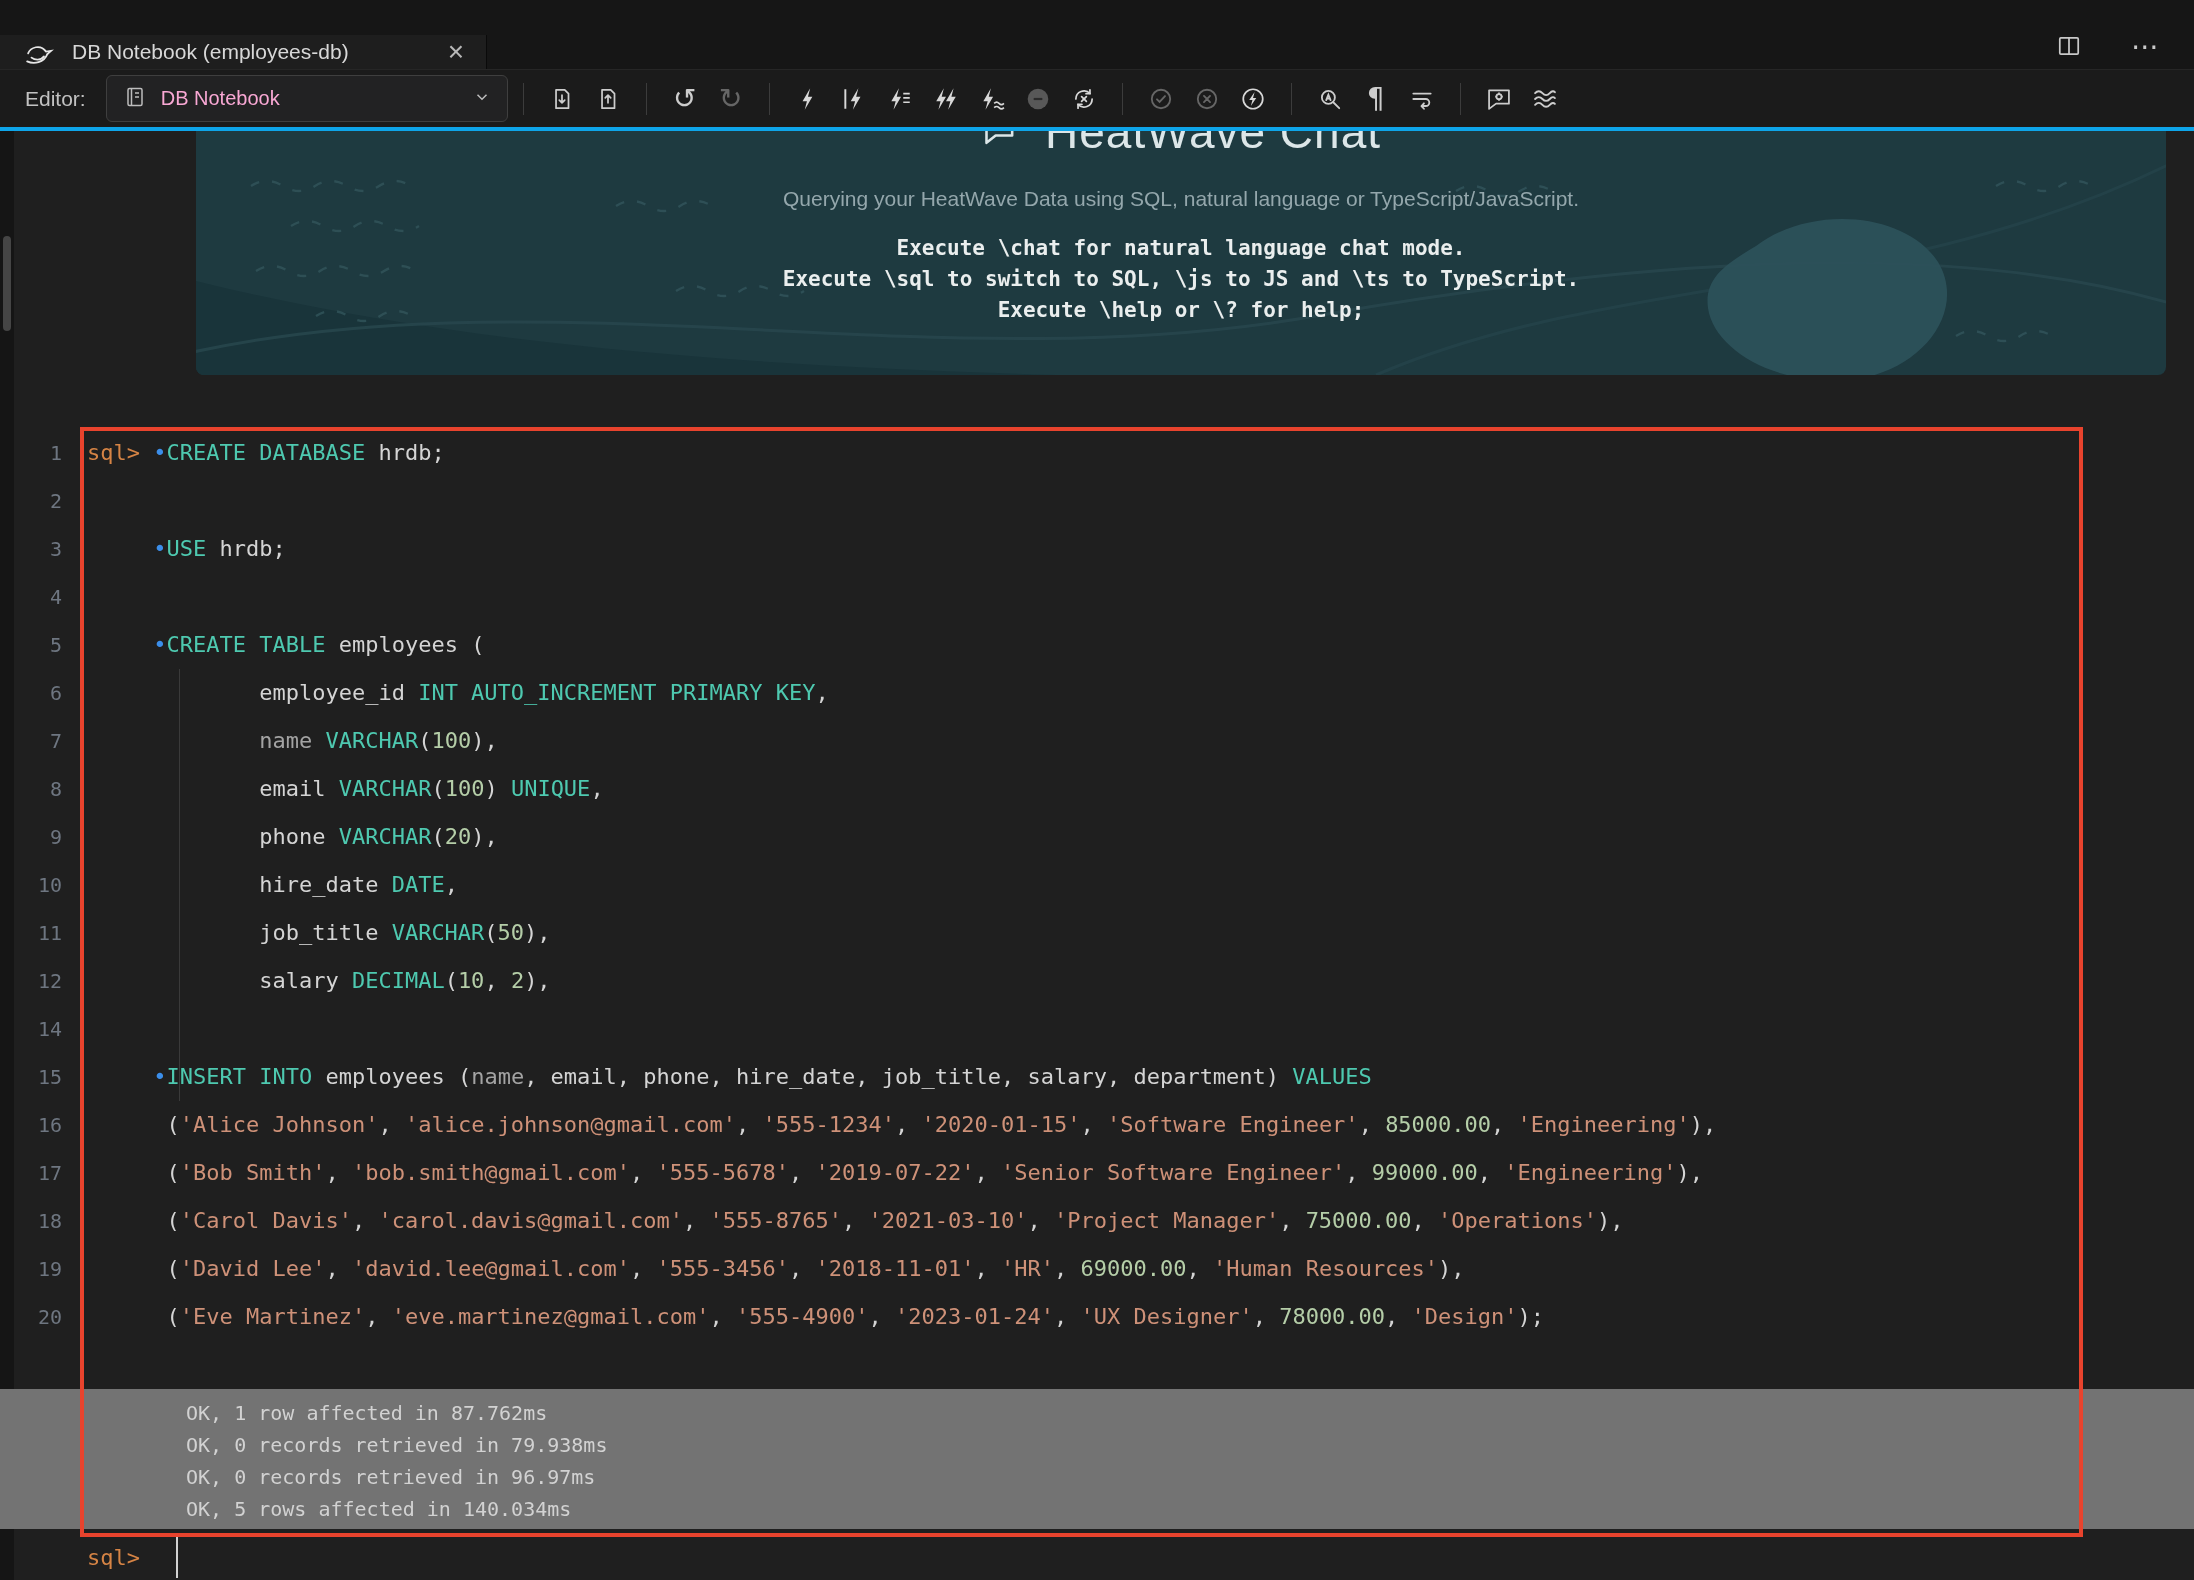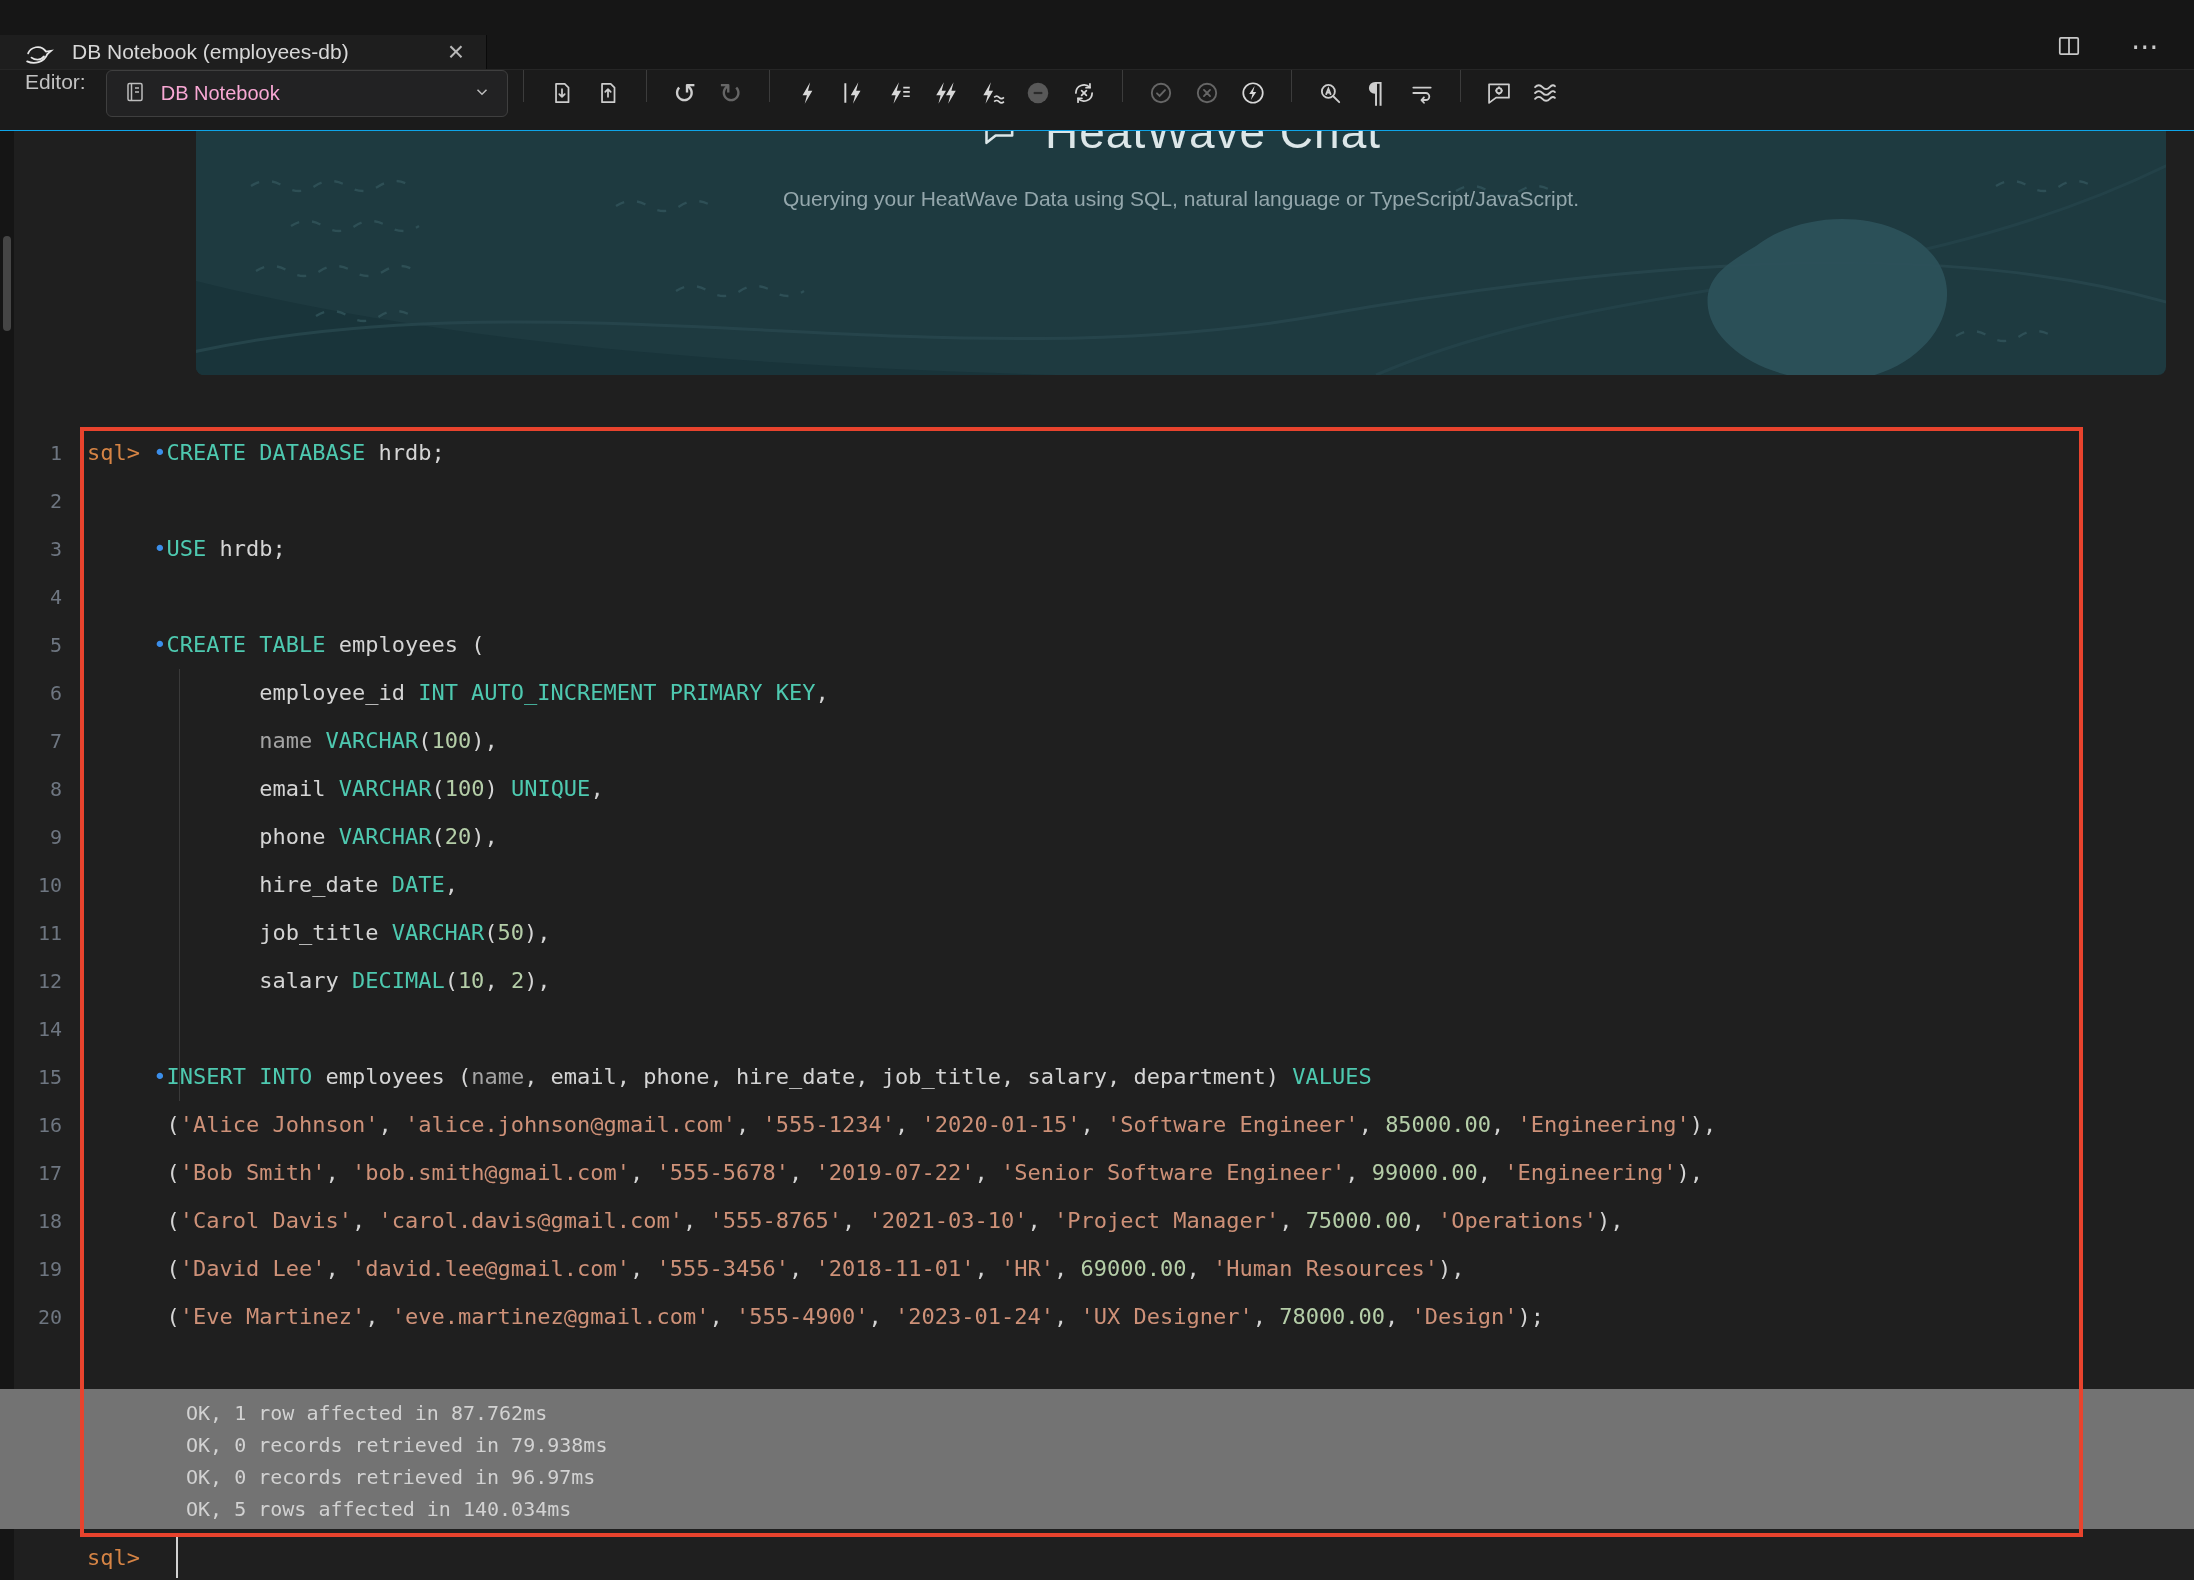--- a/index.html
+++ b/index.html
@@ -14,21 +14,21 @@
             border-bottom:1px solid #262626; display:flex; align-items:flex-end; }
   .tab { width:487px; background:#1e1e1e; display:flex; align-items:center; gap:16px;
          padding:0 22px; border-right:1px solid #0a0a0a; }
   .tab-title { color:#d8d8d8; font-size:21px; white-space:nowrap; }
   .tab-close { color:#b8b8b8; font-size:28px; margin-left:auto; line-height:1; cursor:pointer; }
   .tabbar-right { margin-left:auto; display:flex; align-items:center; gap:30px; padding-right:26px; }
   .tabbar-right .tb-icon { color:#c9c9c9; }
 
   
   .toolbar { position:absolute; top:70px; left:0; right:0; height:61px; background:#1b1b1b;
-             display:flex; border-bottom:1px solid #0ea5e9; }
+             display:flex; align-items:center; border-bottom:4px solid #0ea5e9; }
   .editor-label { font-size:21px; color:#c2c2c2; margin-left:25px; }
   .dropdown { margin-left:20px; width:402px; height:47px; background:#222223; border:1px solid #3f3f3f;
               border-radius:6px; display:flex; align-items:center; padding:0 16px; gap:14px; cursor:pointer; }
   .dropdown-value { font-size:20px; color:#f9a8d4; flex:1; }
   .tb-sep { width:1px; height:32px; background:#3c3c3c; margin:0 15px; flex:none; }
   .tb-icon { width:46px; height:46px; display:flex; align-items:center; justify-content:center;
              color:#cdcdcd; font-size:28px; flex:none; cursor:pointer; }
   .tb-icon svg { display:block; }
   .tb-icon.disabled { opacity:.42; }
   .glyph { font-family:"DejaVu Sans", sans-serif; }
@@ -276,20 +276,25 @@
           <span>
             <svg width="44" height="44" viewBox="0 0 24 24" fill="none" stroke="#dce6e8" stroke-width="1.4" stroke-linejoin="round">
               <path d="M3 5h14v10H8l-5 4z"></path>
                 <path d="M14.5 9.5L21 3"></path>
                 <path d="M18.5 2.5l2.5 2.5"></path>
             </svg>
           </span>
           <span class="banner-title">HeatWave Chat</span>
         </div>
         <div class="banner-subtitle">Querying your HeatWave Data using SQL, natural language or TypeScript/JavaScript.</div>
+        <div class="banner-instructions">
+          <div>Execute \chat for natural language chat mode.</div>
+          <div>Execute \sql to switch to SQL, \js to JS and \ts to TypeScript.</div>
+          <div>Execute \help or \? for help;</div>
+        </div>
       </div>
     </div>
 
     <div class="code-block">
         <div class="code-row">
           <span class="gutter">1</span>
           <span class="code-content"><span class="tok-prompt">sql&gt; </span><span class="tok-bullet">•</span><span class="tok-kw">CREATE DATABASE</span><span class="tok-plain"> hrdb;</span></span>
         </div>
         <div class="code-row">
           <span class="gutter">2</span>

